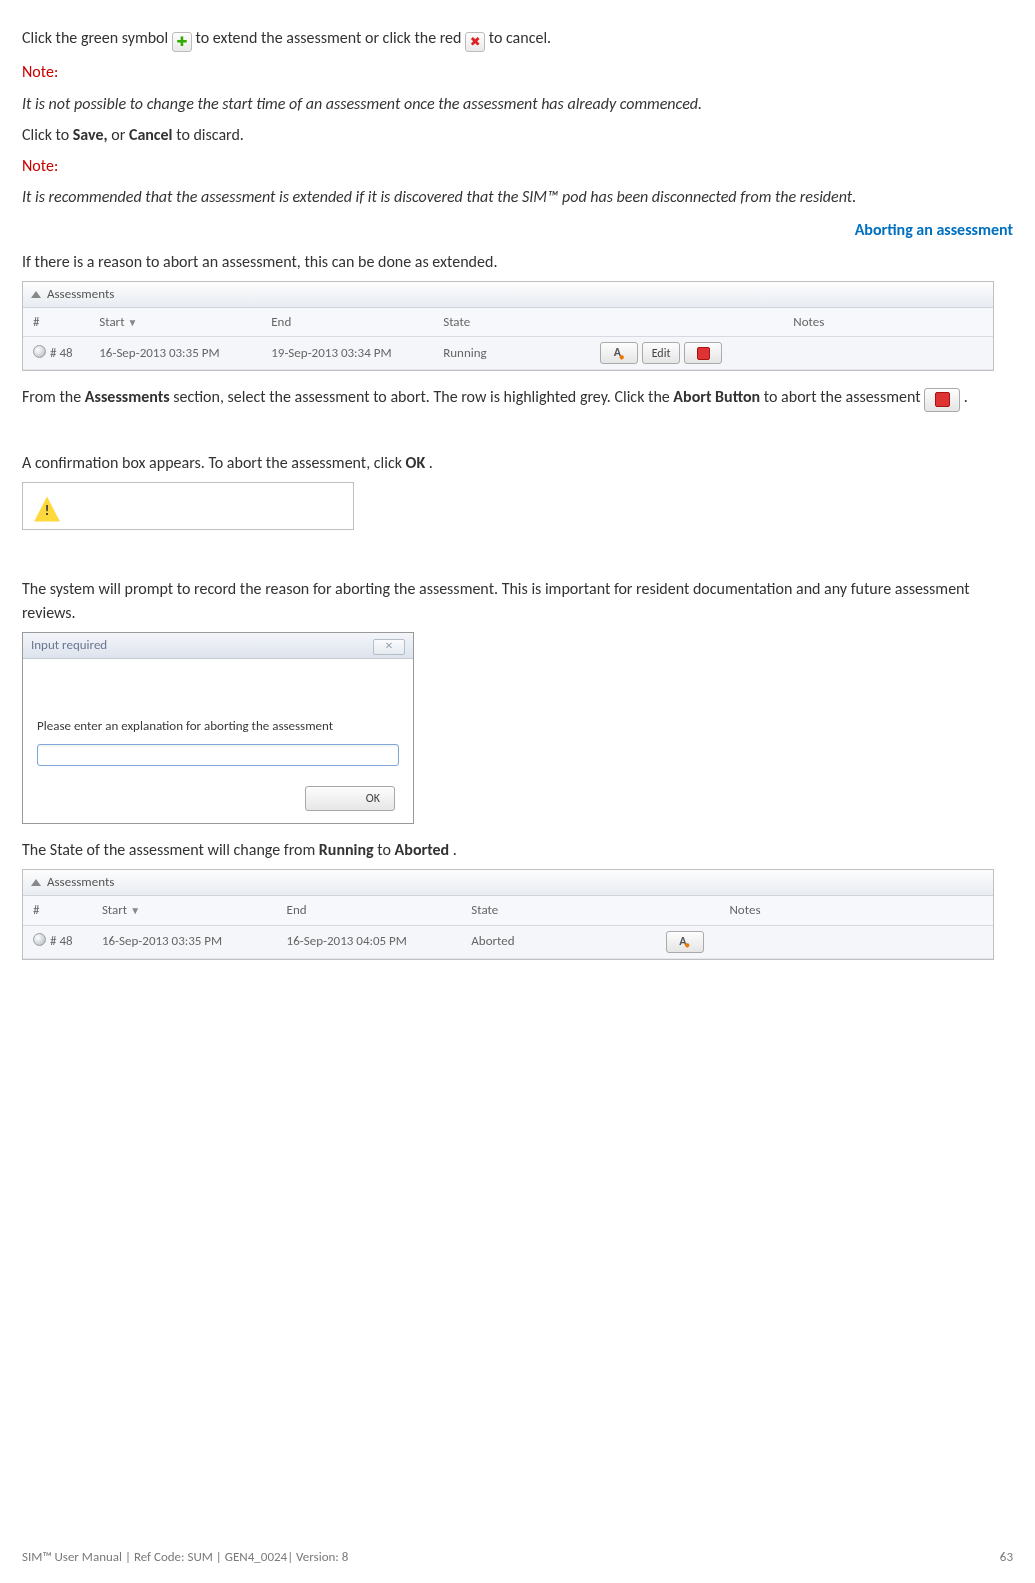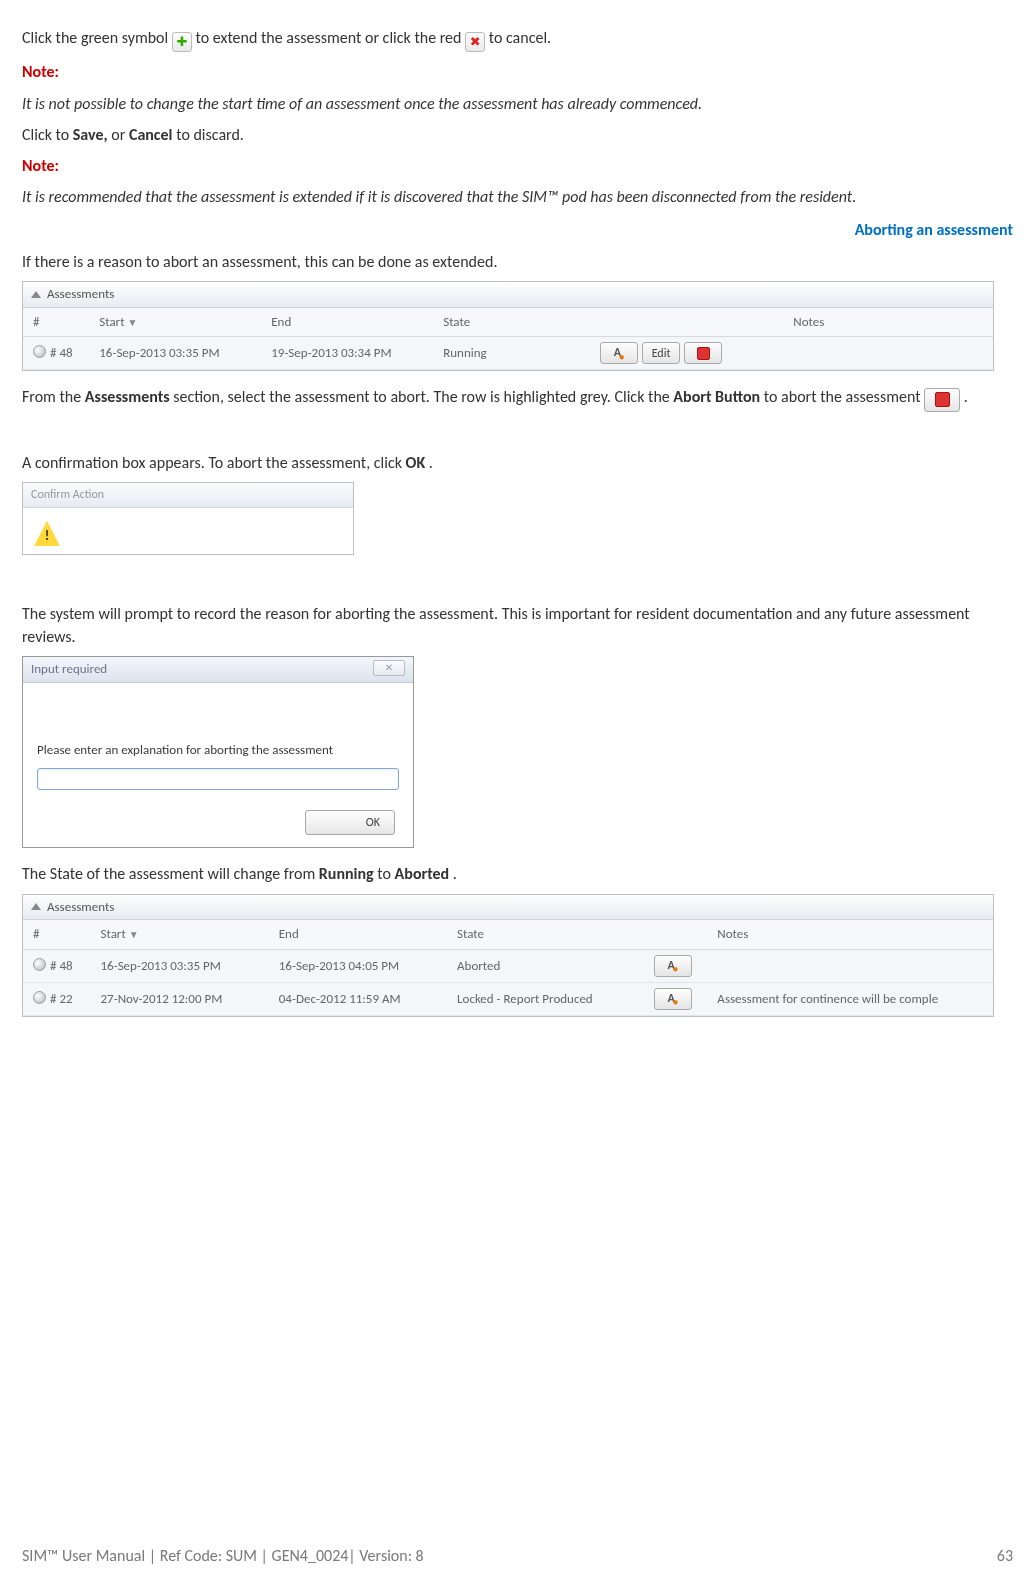--- a/index.html
+++ b/index.html
@@ -10,21 +10,21 @@
     padding: 18px 22px;
     width: 1035px;
     box-sizing: border-box;
     line-height: 1.45;
     position: relative;
     min-height: 1583px;
   }
   p { margin: 8px 0; }
   .note {
     color: #c00;
-    font-weight: bold;
+    font-weight: normal;
   }
   .italic { font-style: italic; }
   .section-heading {
     color: #0070c0;
     font-weight: bold;
     margin-top: 10px;
     text-align: right;
   }
   .bold { font-weight: bold; }
   .inline-icon {
@@ -135,21 +135,21 @@
     color:#444; font-size:12px; margin:0 4px;
   }
 
   
   .dialog2 {
     border:1px solid #999; width:390px;
     margin:6px 0 14px 0;
     font-size:13px;
   }
   .dialog2 .titlebar {
-    display:flex; justify-content:space-between; align-items:flex-start;
+    display:flex; justify-content:space-between; align-items:flex-end;
     background:linear-gradient(#f3f5f9,#dde3ed);
     color:#6a7690; padding:3px 8px; border-bottom:1px solid #c5cbd5;
   }
   .close-chip {
     width:30px; height:14px; border:1px solid #b7bdc7; border-radius:2px;
     background:linear-gradient(#fafbfd,#e6eaef);
     display:inline-flex; align-items:center; justify-content:center;
     font-size:10px; color:#97a0af;
   }
   .dialog2 .body { padding:12px 14px 10px 14px; color:#395; color:#3f5;margin-top:46px; }
@@ -162,21 +162,21 @@
   .dialog2 .inp {
     width:100%; height:22px; border:1px solid #7fa8d8; border-radius:3px;
     box-sizing:border-box; padding:2px 4px;
     box-shadow:inset 0 1px 2px rgba(0,0,0,.08);
   }
   .dialog2 .btn-row { text-align:right; padding:10px 14px 12px; }
 
   .footer {
     position:absolute;
     bottom:16px; left:22px; right:22px;
-    font-size:16px; color:#7a7a7a;
+    font-size:13px; color:#7a7a7a;
     display:flex; justify-content:space-between;
   }
   .col-notes { width:280px; }
   .col-num { width:50px; }
   .col-start { width:170px; }
   .col-end { width:170px; }
   .col-state { width:190px; }
   .col-act { width:200px; }
 </style>
 </head>
@@ -264,21 +264,20 @@
 
 <br>
 <p>
   <span>A confirmation box appears. To abort the assessment, click </span>
   <span class="bold">OK</span>
   <span>.</span>
 </p>
 
 
 <div class="dialog">
-  <div class="titlebar">Confirm Action</div>
   <div class="body">
     <div class="warn-icon"></div>
   </div>
 </div>
 
 <br>
 <p>The system will prompt to record the reason for aborting the assessment. This is important for resident documentation and any future assessment reviews.</p>
 
 
 <div class="dialog2">
@@ -324,30 +323,20 @@
       <tr>
         <td><span class="row-disc"></span><span># 48</span></td>
         <td>16-Sep-2013 03:35 PM</td>
         <td>16-Sep-2013 04:05 PM</td>
         <td>Aborted</td>
         <td><span class="mini-btn">
               <span class="aicon">A<sub>●</sub></span>
             </span></td>
         <td></td>
       </tr>
-      <tr>
-        <td><span class="row-disc"></span><span># 22</span></td>
-        <td>27-Nov-2012 12:00 PM</td>
-        <td>04-Dec-2012 11:59 AM</td>
-        <td>Locked - Report Produced</td>
-        <td><span class="mini-btn">
-              <span class="aicon">A<sub>●</sub></span>
-            </span></td>
-        <td>Assessment for continence will be comple</td>
-      </tr>
     </tbody>
   </table>
 </div>
 
 <div class="footer">
   <span>SIM™ User Manual | Ref Code: SUM | GEN4_0024| Version: 8</span>
   <span>63</span>
 </div>
 
 

